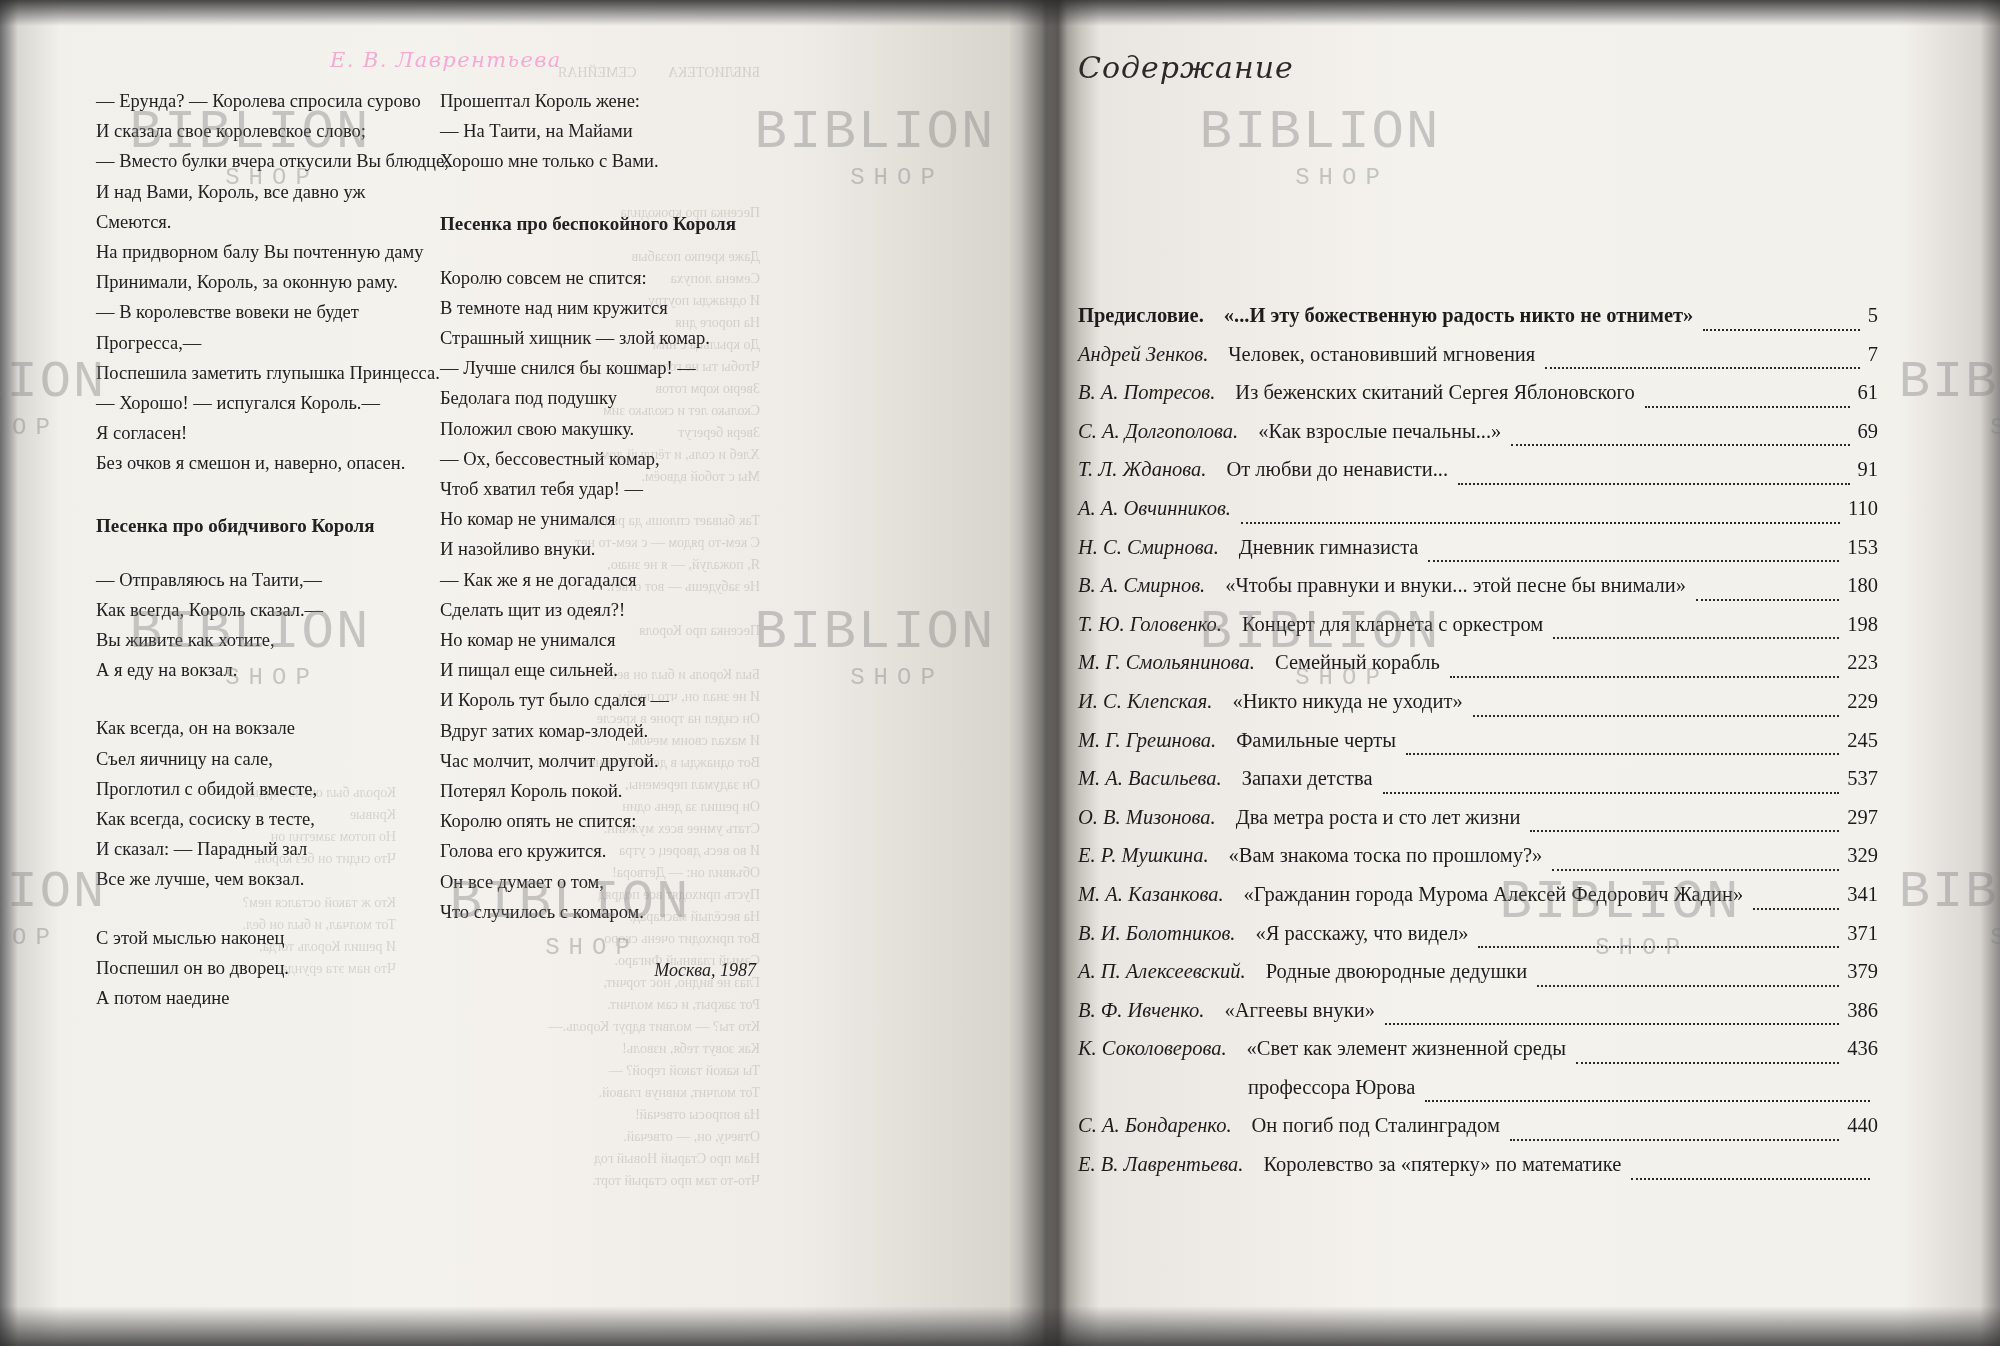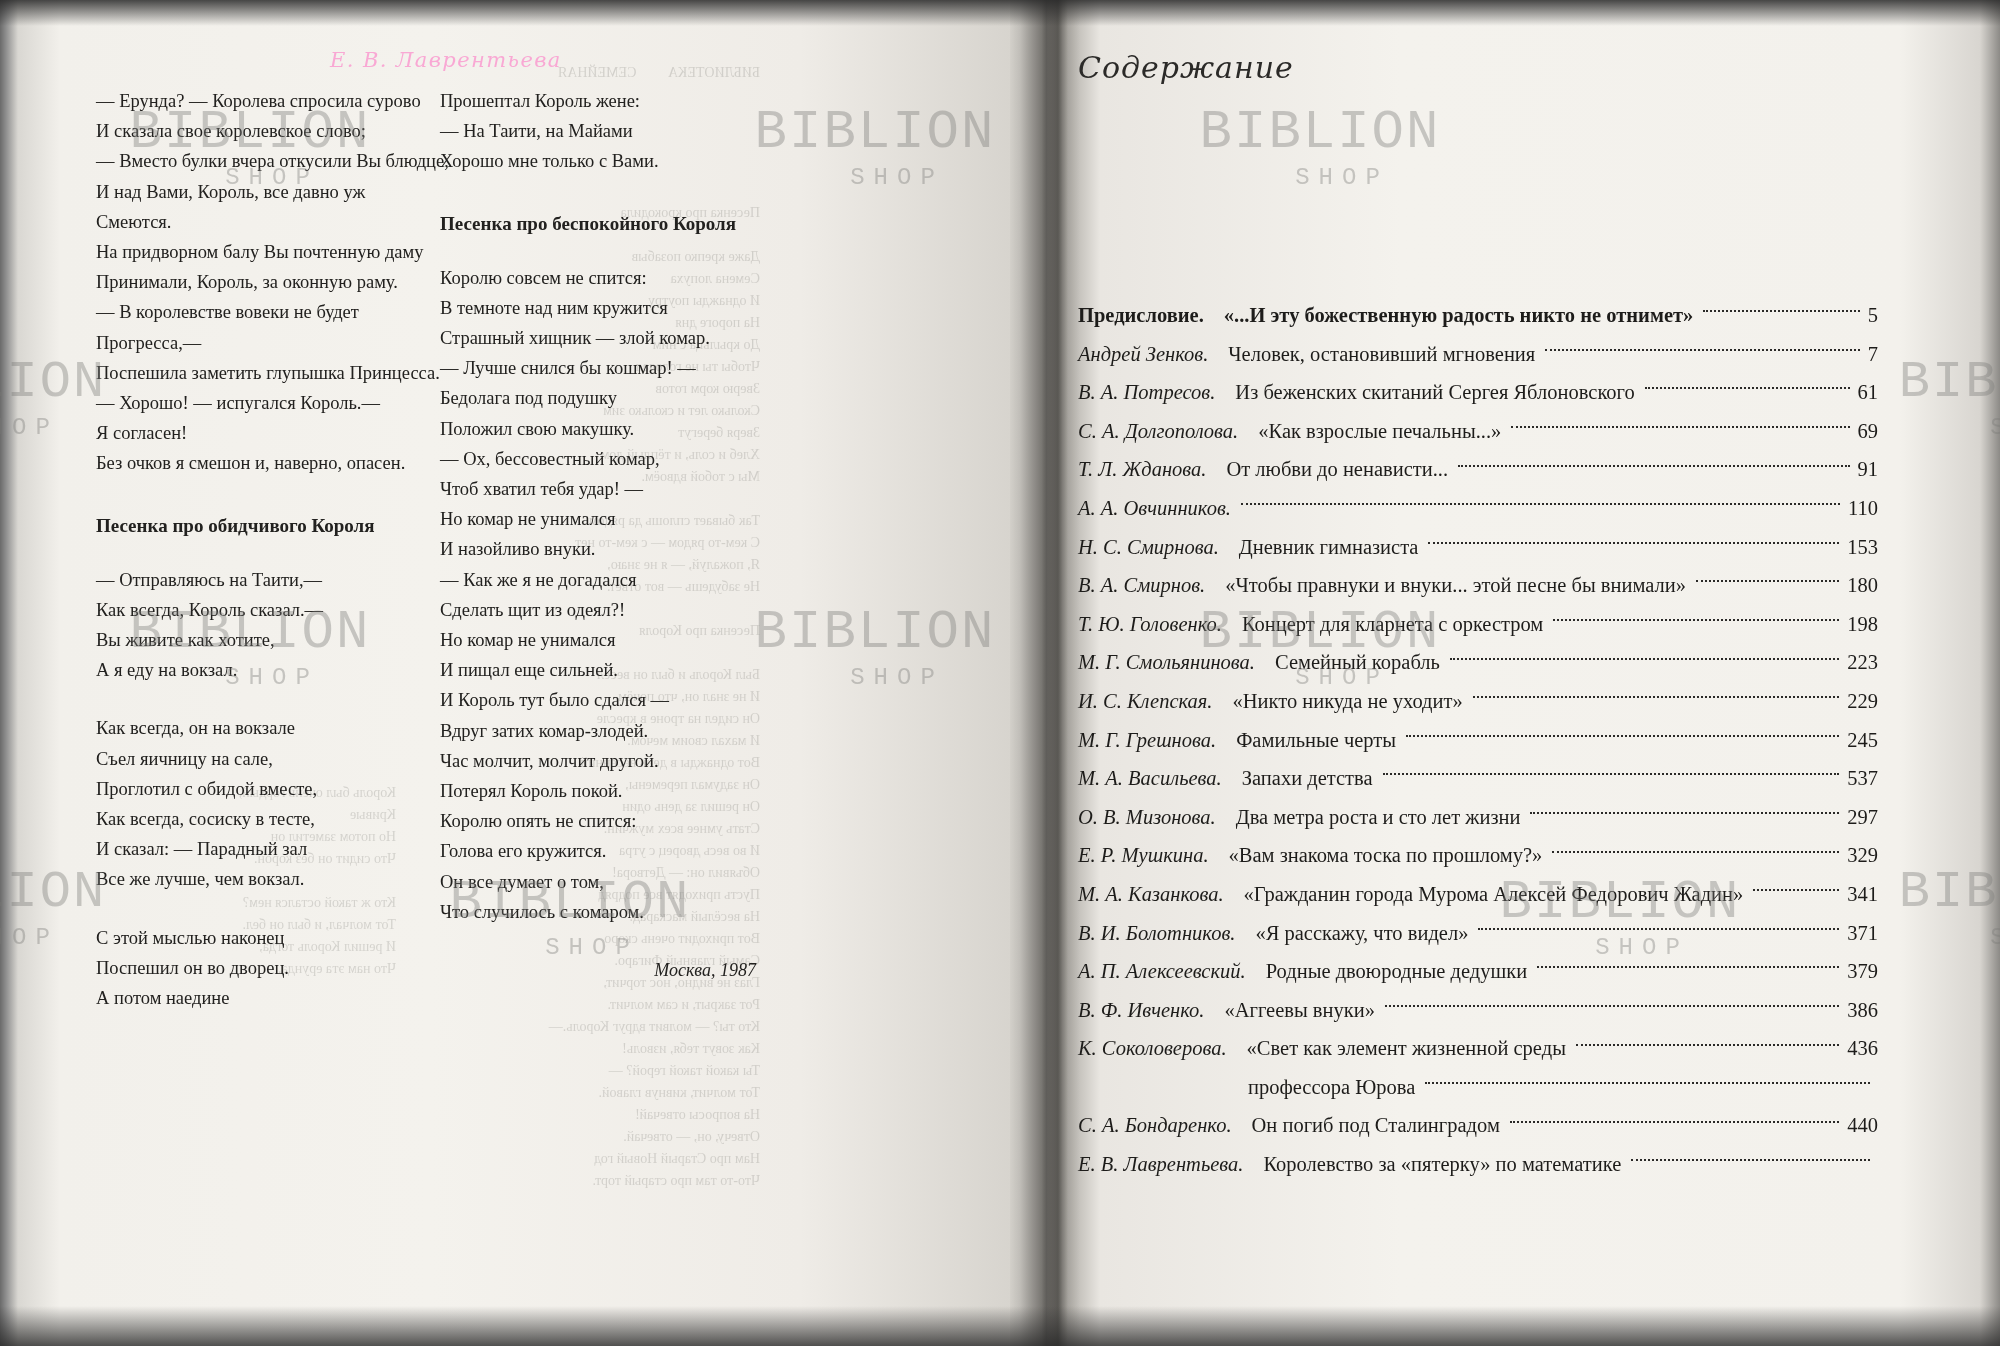--- a/index.html
+++ b/index.html
@@ -121,21 +121,21 @@
     color: #2b2a28;
     letter-spacing: 1px;
   }
   .toc-list {
     position: absolute;
     left: 790px; top: 300px;
     width: 660px;
   }
   .toc-row {
     display: flex;
-    align-items: center;
+    align-items: flex-end;
     font-size: 20.5px;
     line-height: 38.6px;
     color: #1d1c1a;
     white-space: nowrap;
   }
   .toc-row .author {
     font-style: italic;
   }
   .toc-row .title {
     margin-left: 20px;

